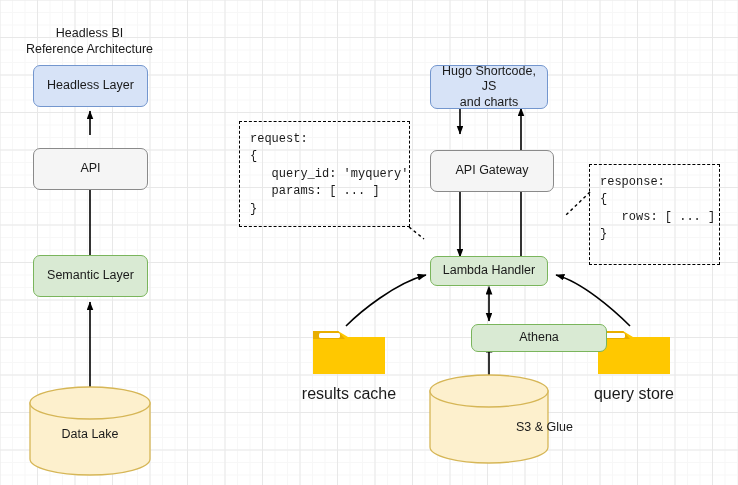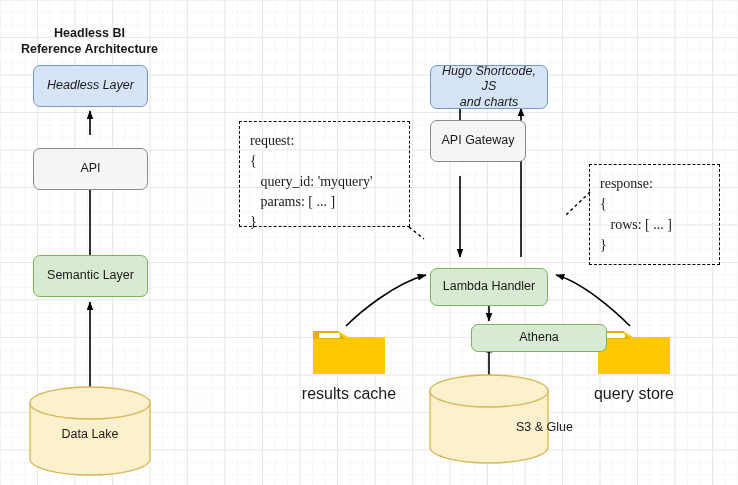--- a/index.html
+++ b/index.html
@@ -35,37 +35,37 @@
     display: flex;
     align-items: center;
     justify-content: center;
     text-align: center;
     border-radius: 7px;
     font-size: 12.5px;
     line-height: 1.25;
     color: #1a1a1a;
     padding: 2px 4px;
   }
-  .node.blue   { background: #d7e3f7; border: 1px solid #7396ce; font-style: italic; }
+  .node.blue   { background: #d7e3f7; border: 1px solid #7396ce; }
   .node.gray   { background: #f5f5f5; border: 1px solid #8a8a8a; }
   .node.green  { background: #d9ead3; border: 1px solid #7ab55c; }
   .title-label {
     position: absolute;
     font-size: 12.5px;
     line-height: 1.25;
     color: #1a1a1a;
     text-align: center;
   }
   .codebox {
     position: absolute;
     box-sizing: border-box;
     border: 1.6px dashed #000000;
     background: transparent;
-    font-family: Liberation Serif, serif;
-    font-size: 14px;
+    font-family: Liberation Mono, monospace;
+    font-size: 12px;
     line-height: 1.45;
     color: #1a1a1a;
     white-space: pre;
     padding: 9px 10px;
   }
   .cyl-label {
     position: absolute;
     width: 100%;
     text-align: center;
     font-size: 12.5px;
@@ -167,21 +167,21 @@
     <g>
       <path d="M 598,331 L 623,331 L 630,340 L 598,340 Z" fill="#e8ae00"></path>
       <rect x="604" y="333.5" width="20" height="4.5" rx="1.5" fill="#ffffff"></rect>
       <path d="M 598,337 L 670,337 L 670,374 L 598,374 Z" fill="#ffc800"></path>
       <path d="M 623,331 L 633,337 L 670,337 L 670,341 L 598,341 L 598,331 Z" fill="#ffc800"></path>
       <path d="M 598,331 L 623,331 L 630,339 L 598,339 Z" fill="#e8ae00"></path>
       <rect x="604" y="333" width="21" height="5" rx="1.6" fill="#ffffff"></rect>
     </g>
   </svg>
 
-  <div class="title-label" style="left:12px; top:26px; width:155px;font-weight:bold;">
+  <div class="title-label" style="left:12px; top:26px; width:155px;">
     <div>Headless BI</div>
     <div>Reference Architecture</div>
   </div>
 
   <div class="node blue" style="left:33px; top:65px; width:115px; height:42px;">
     <span>Headless Layer</span>
   </div>
 
   <div class="node gray" style="left:33px; top:148px; width:115px; height:42px;">
     <span>API</span>
@@ -193,25 +193,25 @@
 
   <div style="position:absolute; left:30px; top:387px; width:120px; height:88px;">
     <div class="cyl-label" style="top:40px;">Data Lake</div>
   </div>
 
   <div class="node blue" style="left:430px; top:65px; width:118px; height:44px; flex-direction:column;">
     <span>Hugo Shortcode, JS</span>
     <span>and charts</span>
   </div>
 
-  <div class="node gray" style="left:430px; top:120px; width:96px; height:42px;">
+  <div class="node gray" style="left:430px; top:150px; width:124px; height:42px;">
     <span>API Gateway</span>
   </div>
 
-  <div class="node green" style="left:430px; top:256px; width:118px; height:38px;margin-top:12px;">
+  <div class="node green" style="left:430px; top:256px; width:118px; height:30px;">
     <span>Lambda Handler</span>
   </div>
 
   <div class="node green" style="left:430px; top:324px; width:136px; height:28px;margin-left:41px;">
     <span>Athena</span>
   </div>
 
   <div style="position:absolute; left:430px; top:375px; width:118px; height:113px;padding-left:37px;">
     <div class="cyl-label" style="top:45px;">S3 &amp; Glue</div>
   </div>

